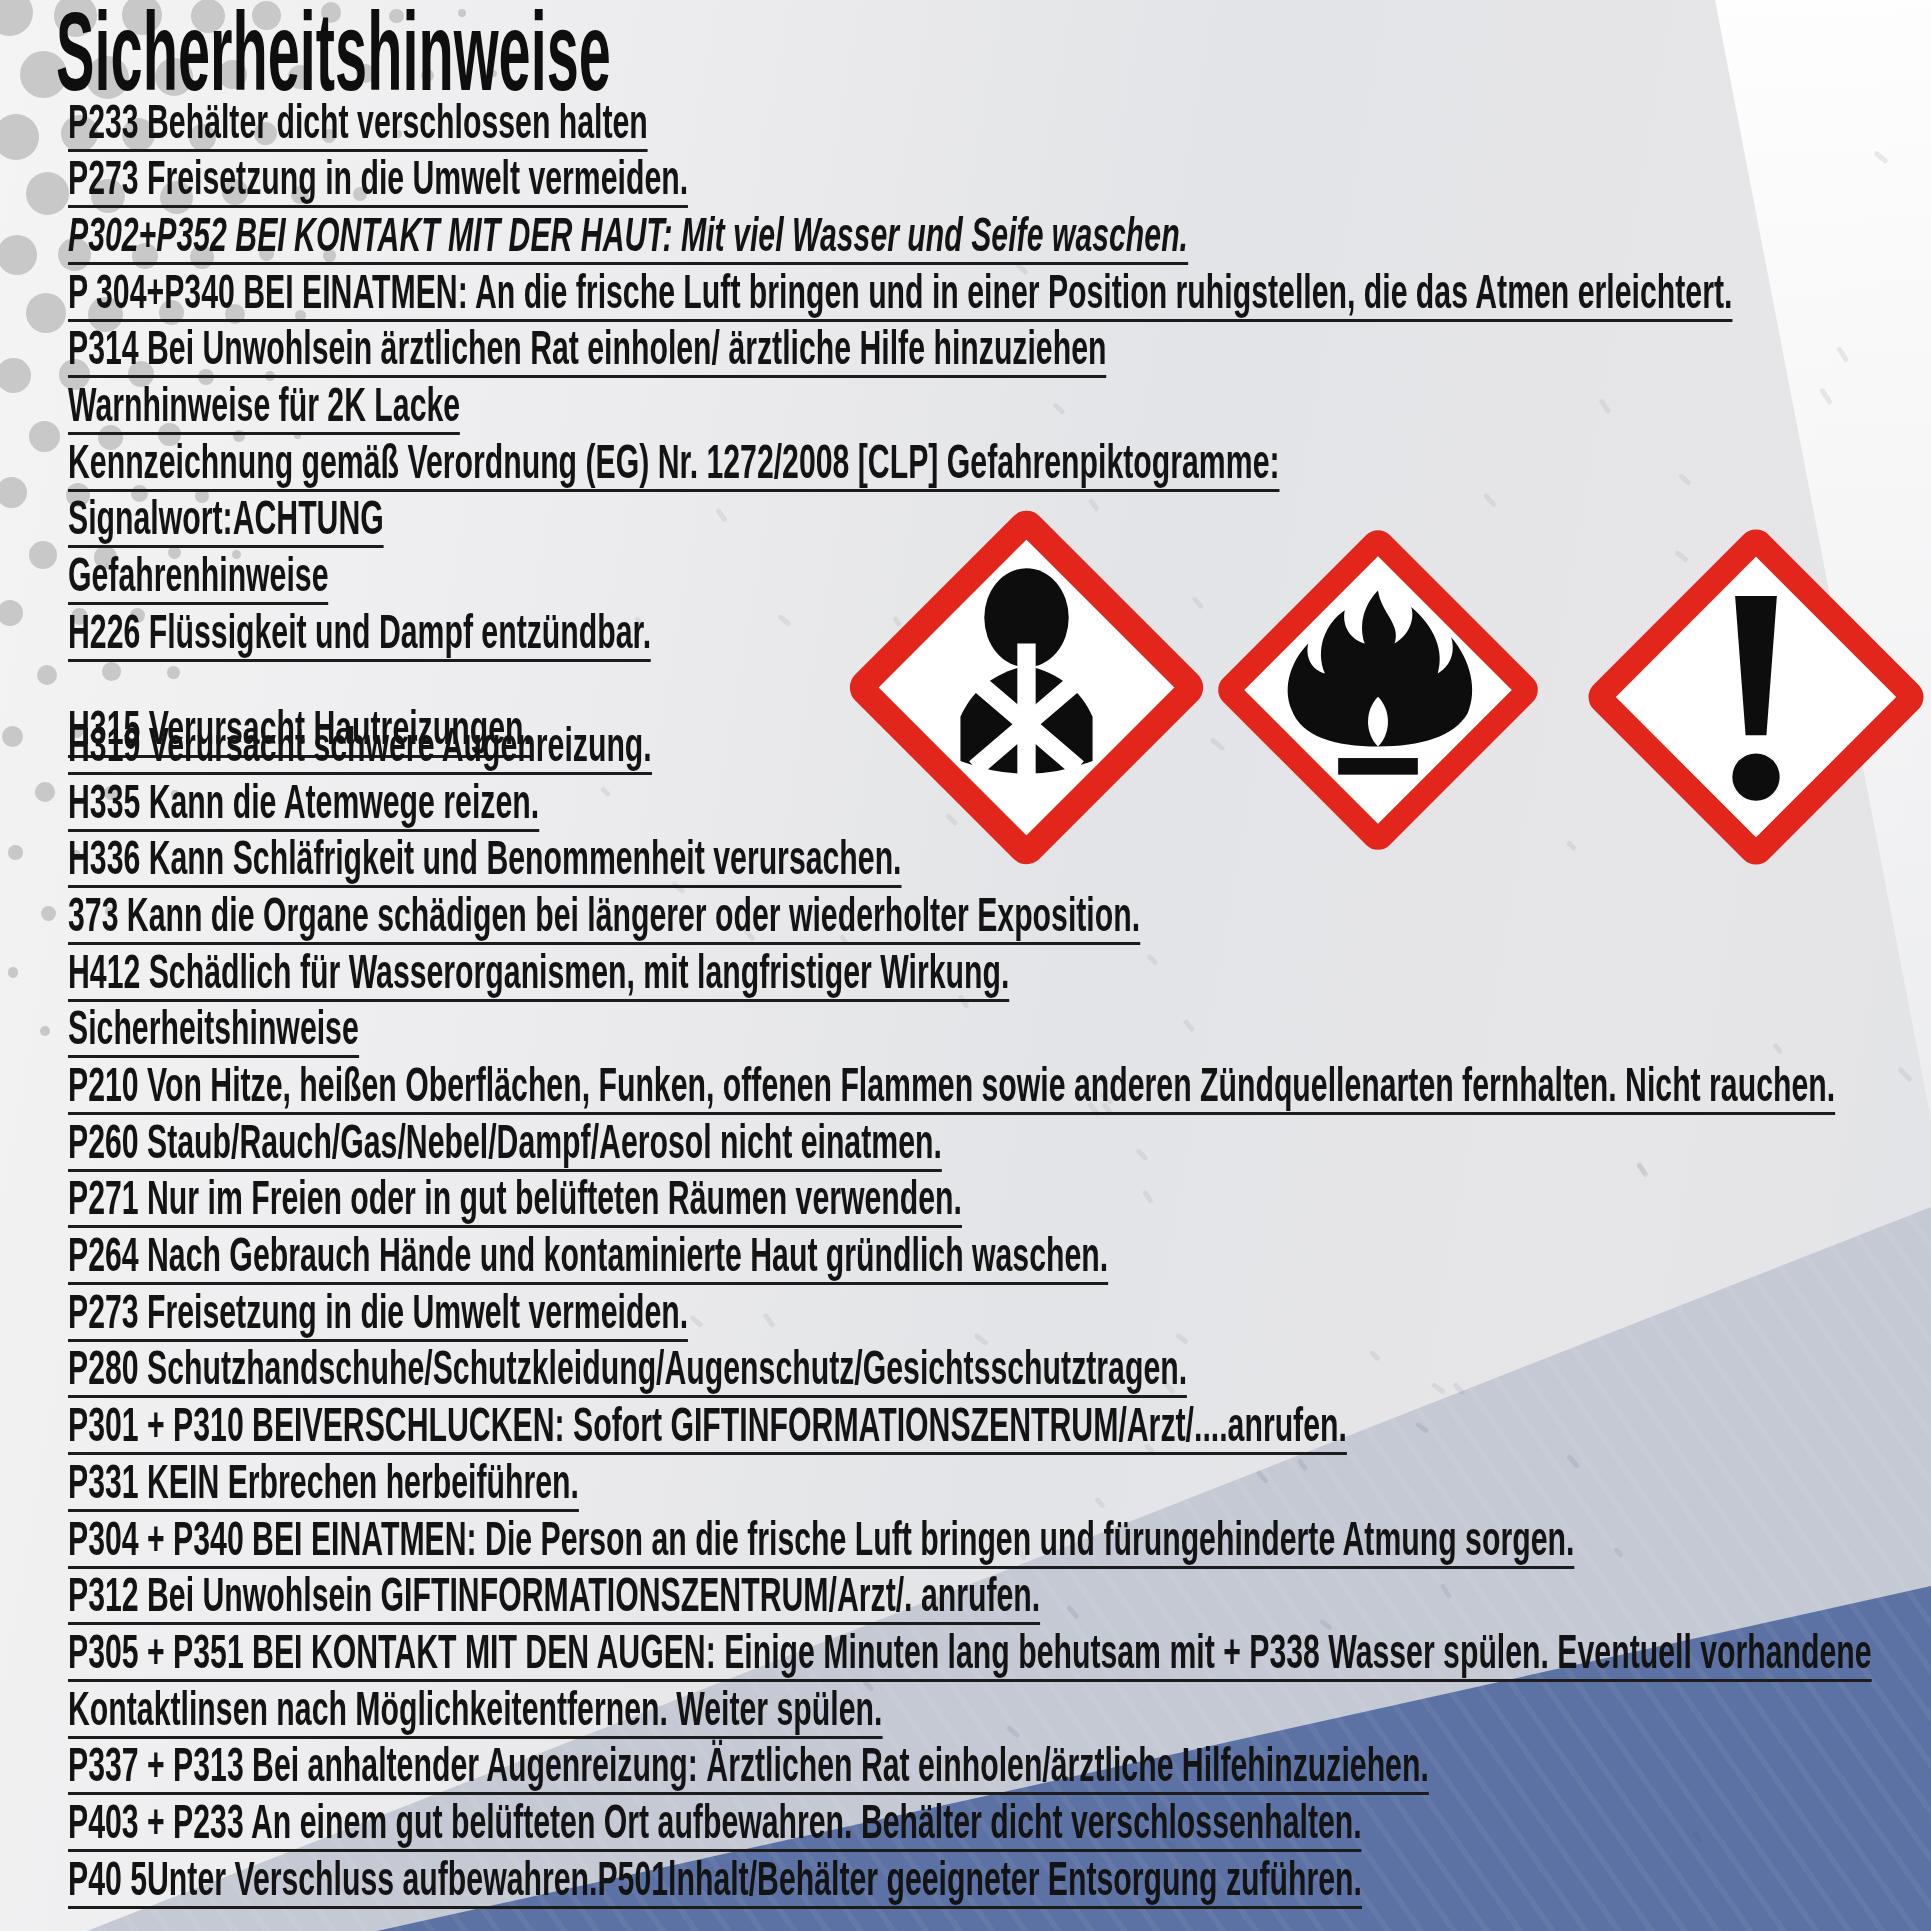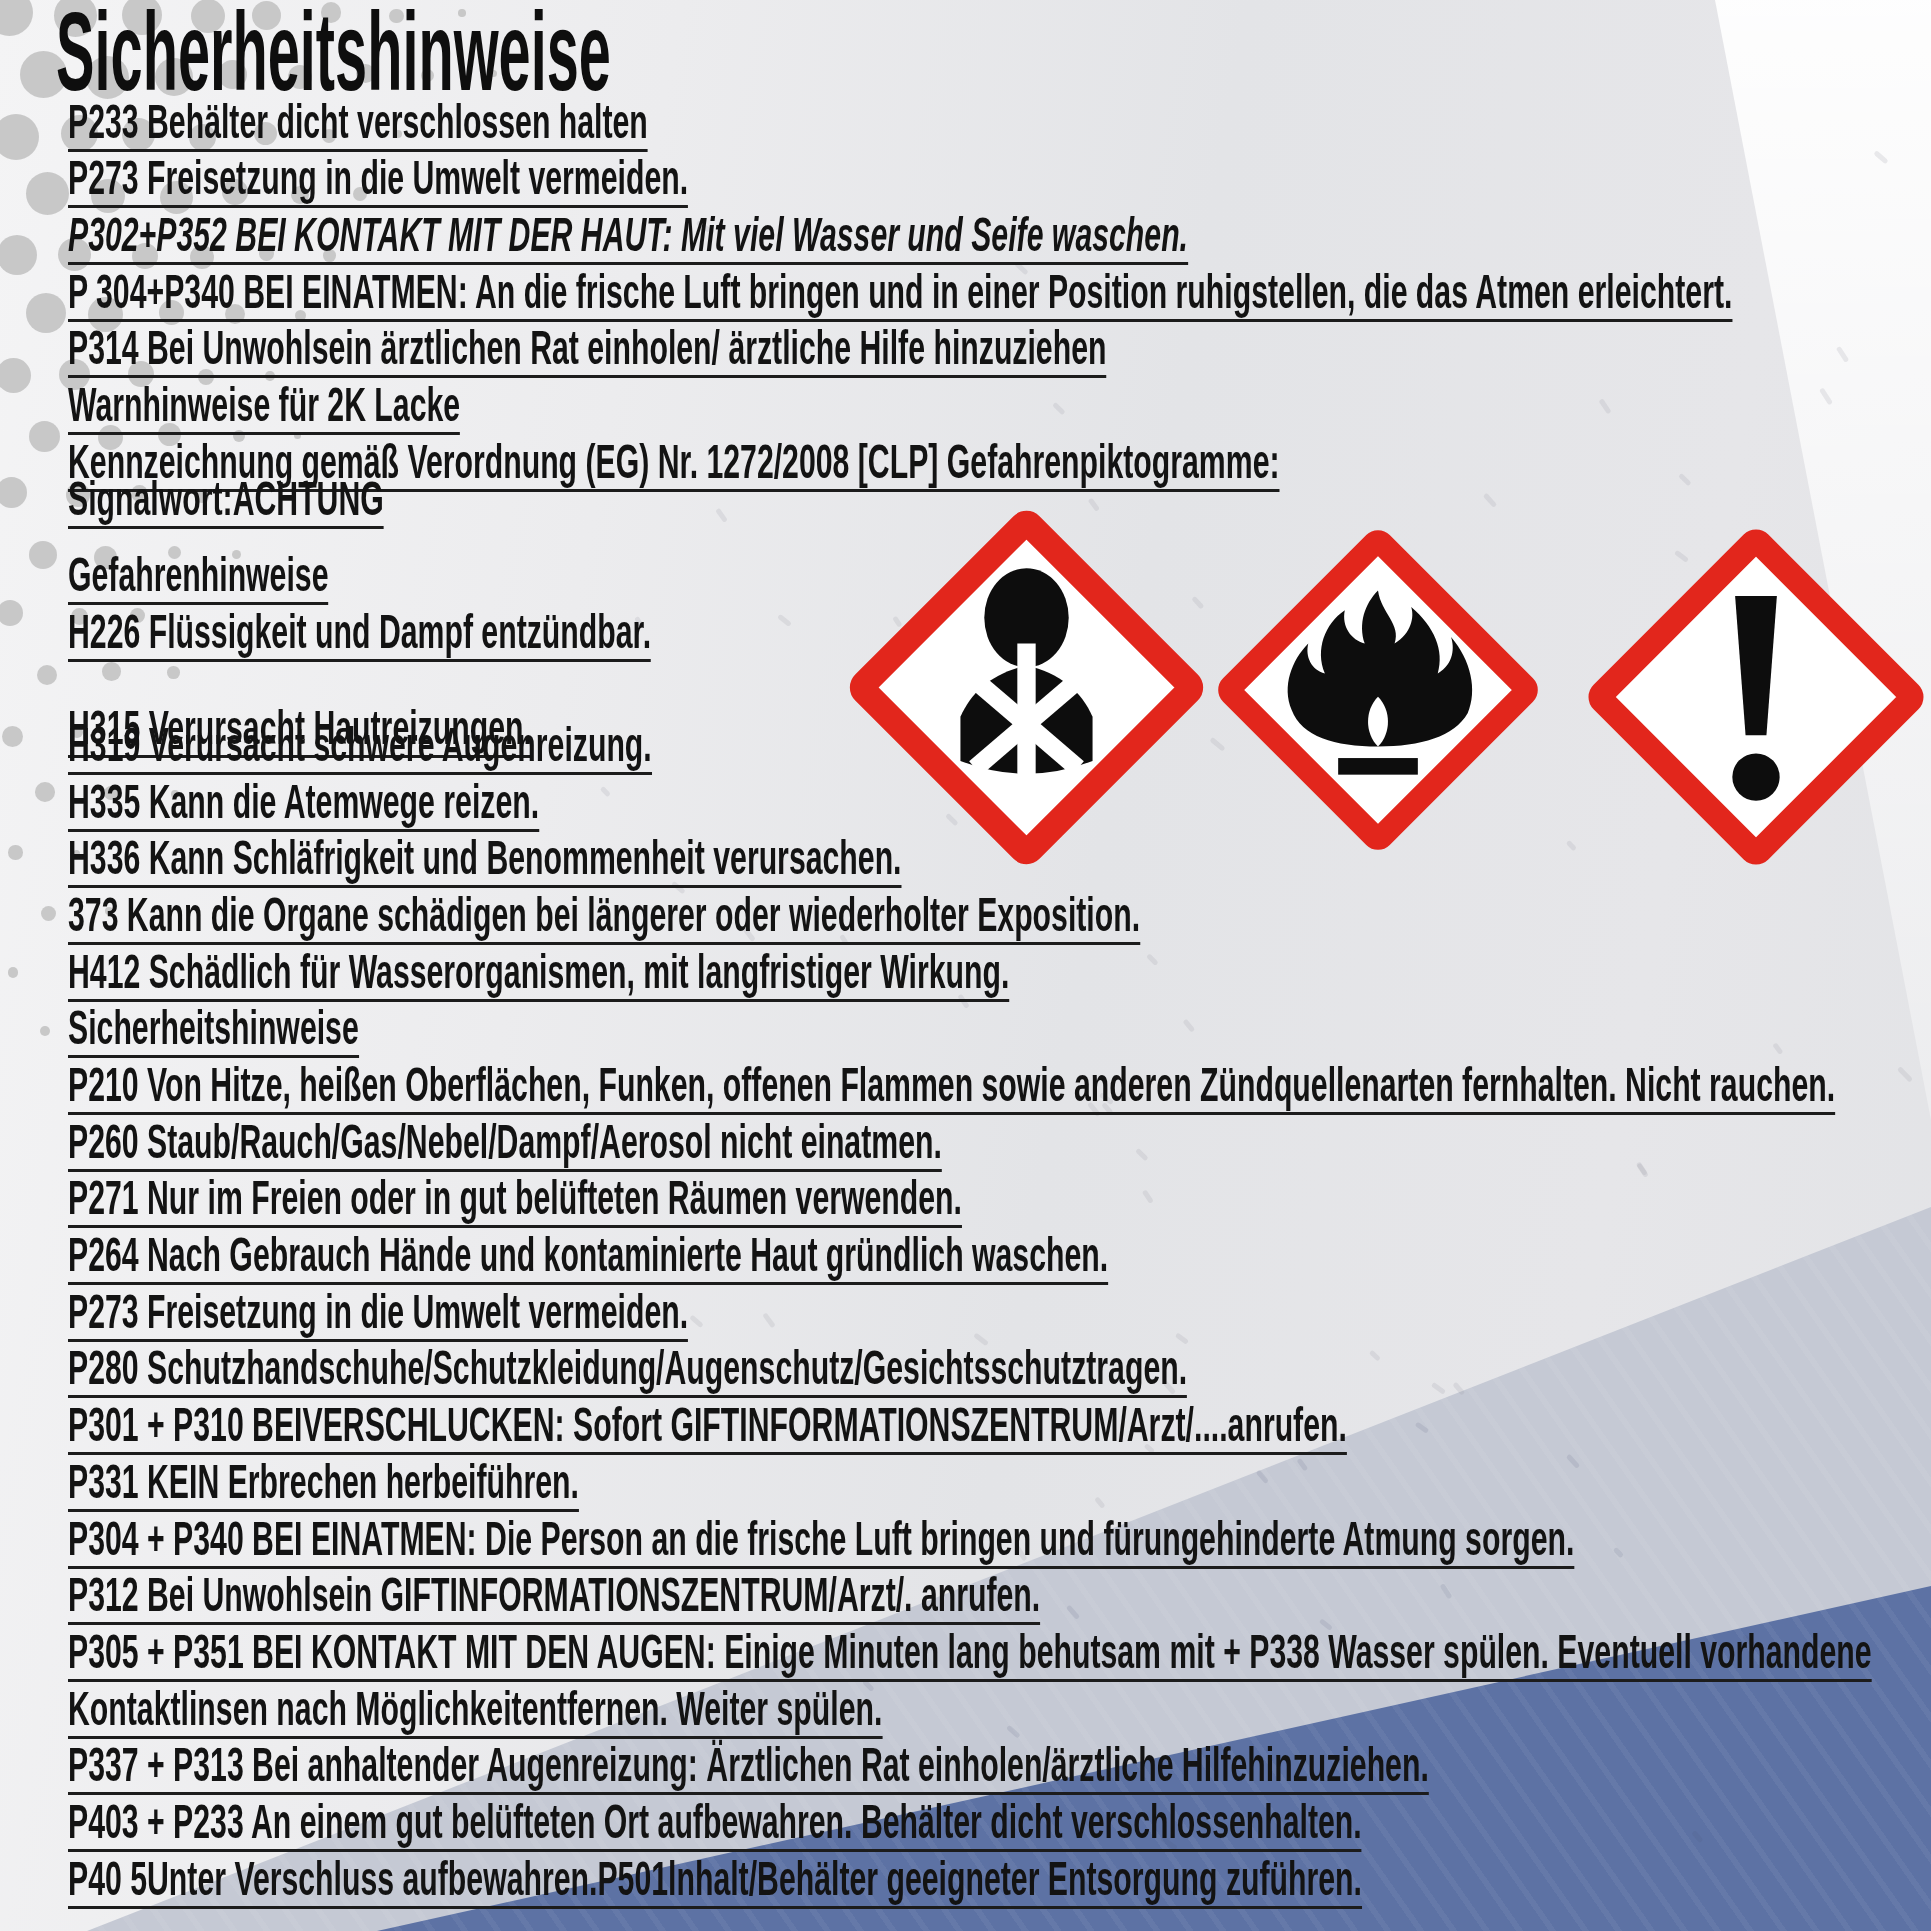--- a/index.html
+++ b/index.html
@@ -189,21 +189,21 @@
   <div class="title"><span class="cond">Sicherheitshinweise</span></div>
 
   <div id="textblock">
       <div class="tline" style="top: 95px;"><span class="cond" style="border-bottom-color: rgb(28, 28, 28); color: rgb(19, 19, 19);">P233 Behälter dicht verschlossen halten</span></div>
       <div class="tline" style="top: 151px;"><span class="cond" style="border-bottom-color: rgb(28, 28, 28); color: rgb(19, 19, 19);">P273 Freisetzung in die Umwelt vermeiden.</span></div>
       <div class="tline" style="top: 208px; font-style: italic;"><span class="cond" style="border-bottom-color: rgb(28, 28, 28); color: rgb(19, 19, 19);">P302+P352 BEI KONTAKT MIT DER HAUT: Mit viel Wasser und Seife waschen.</span></div>
       <div class="tline" style="top: 265px;"><span class="cond" style="border-bottom-color: rgb(28, 28, 28); color: rgb(19, 19, 19);">P 304+P340 BEI EINATMEN: An die frische Luft bringen und in einer Position ruhigstellen, die das Atmen erleichtert.</span></div>
       <div class="tline" style="top: 321px;"><span class="cond" style="border-bottom-color: rgb(28, 28, 28); color: rgb(19, 19, 19);">P314 Bei Unwohlsein ärztlichen Rat einholen/ ärztliche Hilfe hinzuziehen</span></div>
       <div class="tline" style="top: 378px;"><span class="cond" style="border-bottom-color: rgb(28, 28, 28); color: rgb(19, 19, 19);">Warnhinweise für 2K Lacke</span></div>
       <div class="tline" style="top: 435px;"><span class="cond" style="border-bottom-color: rgb(28, 28, 28); color: rgb(19, 19, 19);">Kennzeichnung gemäß Verordnung (EG) Nr. 1272/2008 [CLP] Gefahrenpiktogramme:</span></div>
-      <div class="tline" style="top: 472px; text-align: right;"><span class="cond" style="border-bottom-color: rgb(28, 28, 28); color: rgb(19, 19, 19);">Signalwort:ACHTUNG</span></div>
+      <div class="tline" style="top: 491px; text-align: right;"><span class="cond" style="border-bottom-color: rgb(28, 28, 28); color: rgb(19, 19, 19);">Signalwort:ACHTUNG</span></div>
       <div class="tline" style="top: 548px;"><span class="cond" style="border-bottom-color: rgb(28, 28, 28); color: rgb(19, 19, 19);">Gefahrenhinweise</span></div>
       <div class="tline" style="top: 605px;"><span class="cond" style="border-bottom-color: rgb(28, 28, 28); color: rgb(19, 19, 19);">H226 Flüssigkeit und Dampf entzündbar.</span></div>
       <div class="tline" style="top: 661px; margin-top: 40px;"><span class="cond" style="border-bottom-color: rgb(28, 28, 28); color: rgb(19, 19, 19);">H315 Verursacht Hautreizungen.</span></div>
       <div class="tline" style="top: 718px;"><span class="cond" style="border-bottom-color: rgb(28, 28, 28); color: rgb(19, 19, 19);">H319 Verursacht schwere Augenreizung.</span></div>
       <div class="tline" style="top: 775px;"><span class="cond" style="border-bottom-color: rgb(28, 28, 28); color: rgb(19, 19, 19);">H335 Kann die Atemwege reizen.</span></div>
       <div class="tline" style="top: 831px;"><span class="cond" style="border-bottom-color: rgb(28, 28, 28); color: rgb(19, 19, 19);">H336 Kann Schläfrigkeit und Benommenheit verursachen.</span></div>
       <div class="tline" style="top: 888px;"><span class="cond" style="border-bottom-color: rgb(28, 28, 28); color: rgb(19, 19, 19);">373 Kann die Organe schädigen bei längerer oder wiederholter Exposition.</span></div>
       <div class="tline" style="top: 945px;"><span class="cond" style="border-bottom-color: rgb(28, 28, 28); color: rgb(19, 19, 19);">H412 Schädlich für Wasserorganismen, mit langfristiger Wirkung.</span></div>
       <div class="tline" style="top: 1001px;"><span class="cond" style="border-bottom-color: rgb(28, 28, 28); color: rgb(19, 19, 19);">Sicherheitshinweise</span></div>
       <div class="tline" style="top: 1058px;"><span class="cond" style="border-bottom-color: rgb(28, 28, 28); color: rgb(19, 19, 19);">P210 Von Hitze, heißen Oberflächen, Funken, offenen Flammen sowie anderen Zündquellenarten fernhalten. Nicht rauchen.</span></div>

